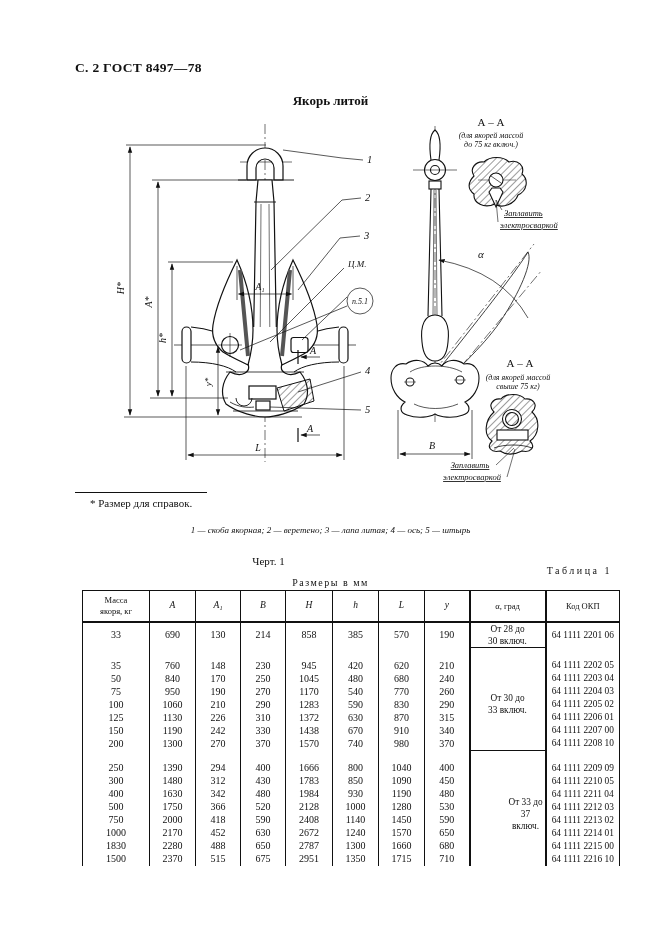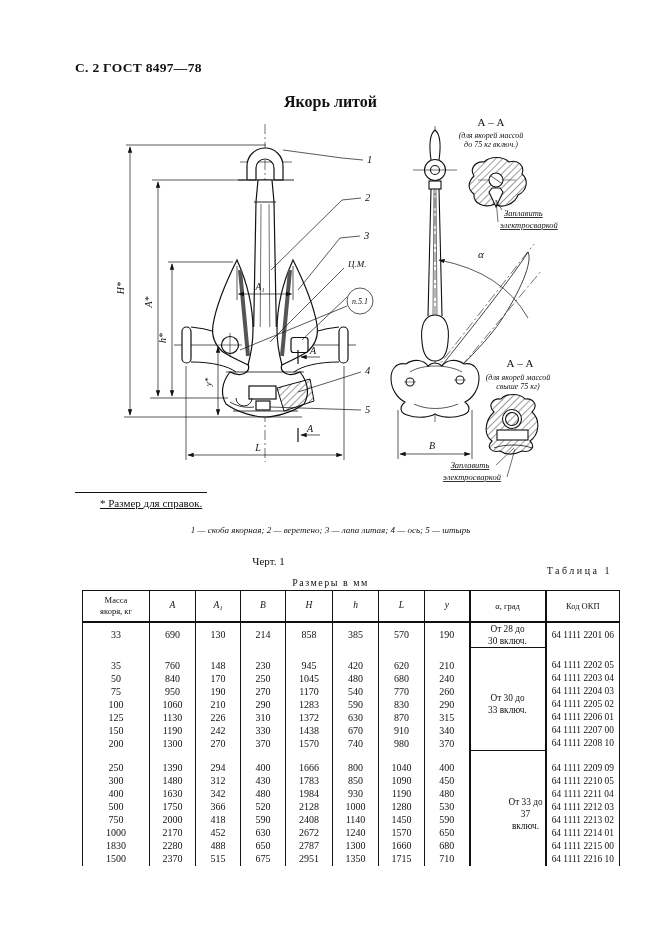--- a/index.html
+++ b/index.html
@@ -1,23 +1,23 @@
 <!DOCTYPE html>
 <html><head>
 <meta charset="utf-8">
 <style>
   html,body{margin:0;padding:0;background:#fff;}
   #page{position:relative;width:661px;height:936px;background:#ffffff;overflow:hidden;
         font-family:"Liberation Serif",serif;color:#111;border-right:2px solid #e0e0e0;border-bottom:2px solid #dadada;}
   .abs{position:absolute;}
   #hdr{left:75px;top:60px;font-size:13.5px;font-weight:bold;letter-spacing:.3px;}
-  #title{left:0;top:93px;width:661px;text-align:center;font-weight:bold;font-size:16px;}
+  #title{left:0;top:93px;width:661px;text-align:center;font-weight:bold;font-size:13px;}
   #fig{left:70px;top:110px;}
   #fnline{left:75px;top:492px;width:132px;border-top:1.2px solid #111;height:0;}
-  #fnote{left:100px;top:497px;font-size:11px;text-decoration:underline;}
+  #fnote{left:90px;top:497px;font-size:11px;}
   #legend{left:0;top:525px;width:661px;text-align:center;font-size:9px;font-style:italic;}
   #chert{left:0;top:555px;width:537px;text-align:center;font-size:11px;}
   #tabl1{left:412px;top:565px;width:200px;text-align:right;font-size:10px;letter-spacing:2.5px;}
   #razm{left:0;top:577px;width:661px;text-align:center;font-size:10px;letter-spacing:1.5px;}
   #tblwrap{left:82px;top:590px;}
   table.dim{border-collapse:collapse;table-layout:fixed;width:537px;font-family:"Liberation Serif",serif;}
   table.dim th{font-weight:normal;font-size:8.5px;border:1.3px solid #111;border-bottom:2.6px solid #111;
                height:30px;padding:0 1px;text-align:center;vertical-align:middle;white-space:pre-line;line-height:1.25;}
   table.dim th.dimh{font-style:italic;font-size:9.5px;}
   table.dim th.thick-l{border-left:2px solid #111;}

